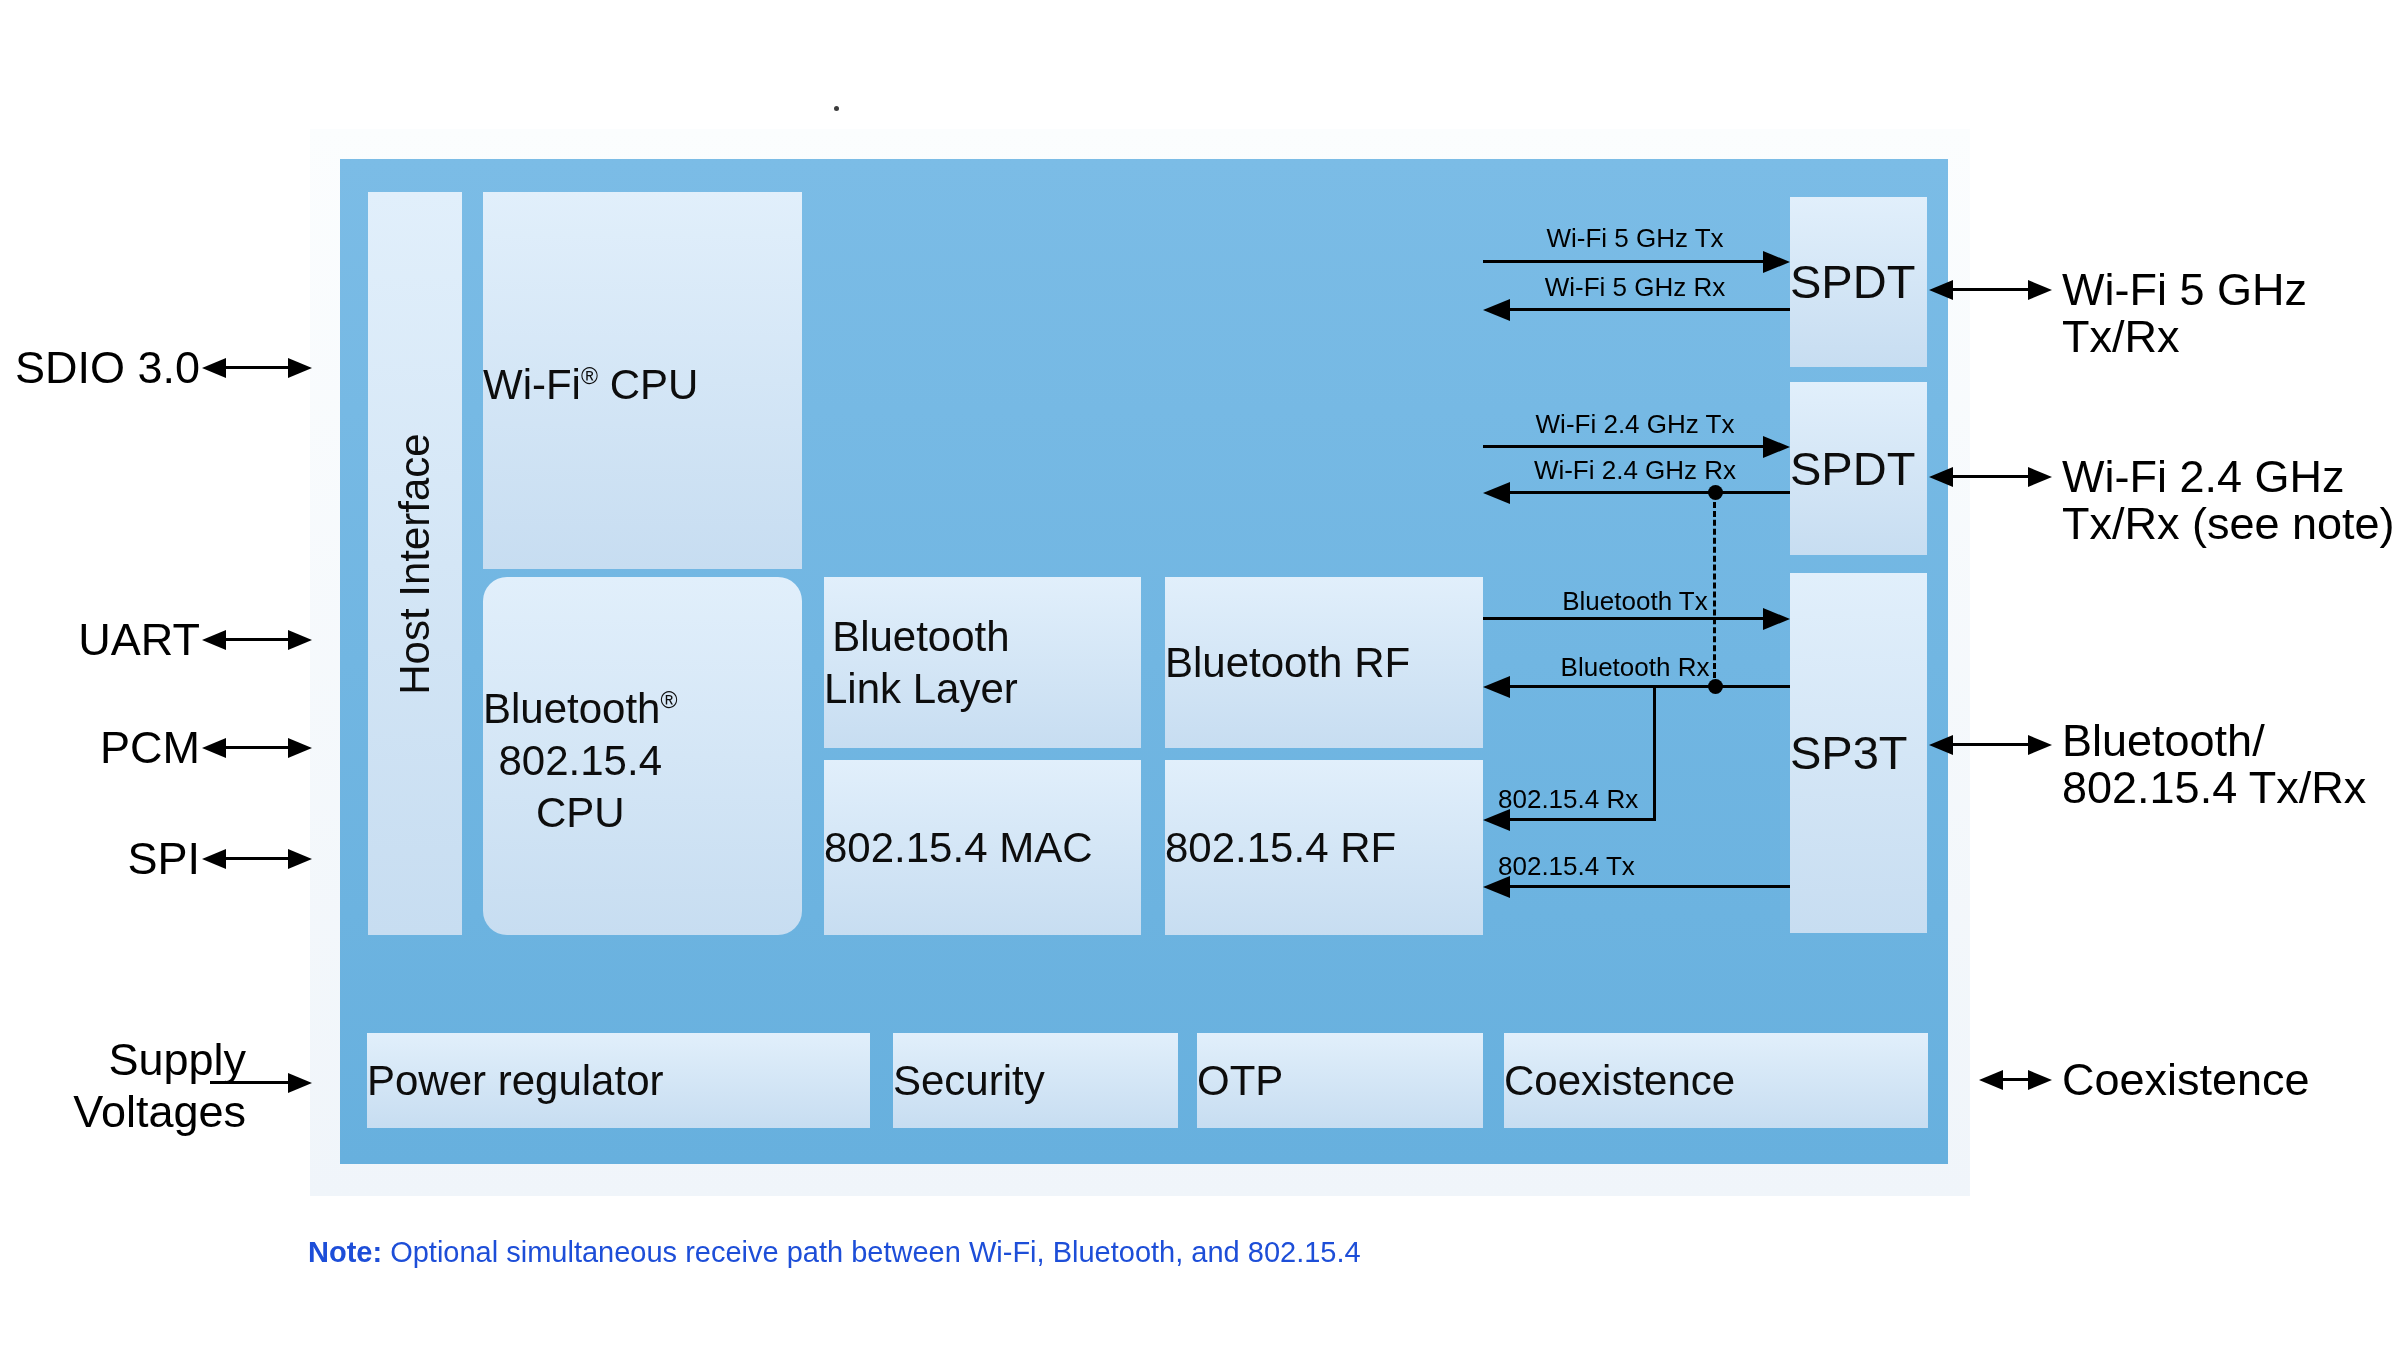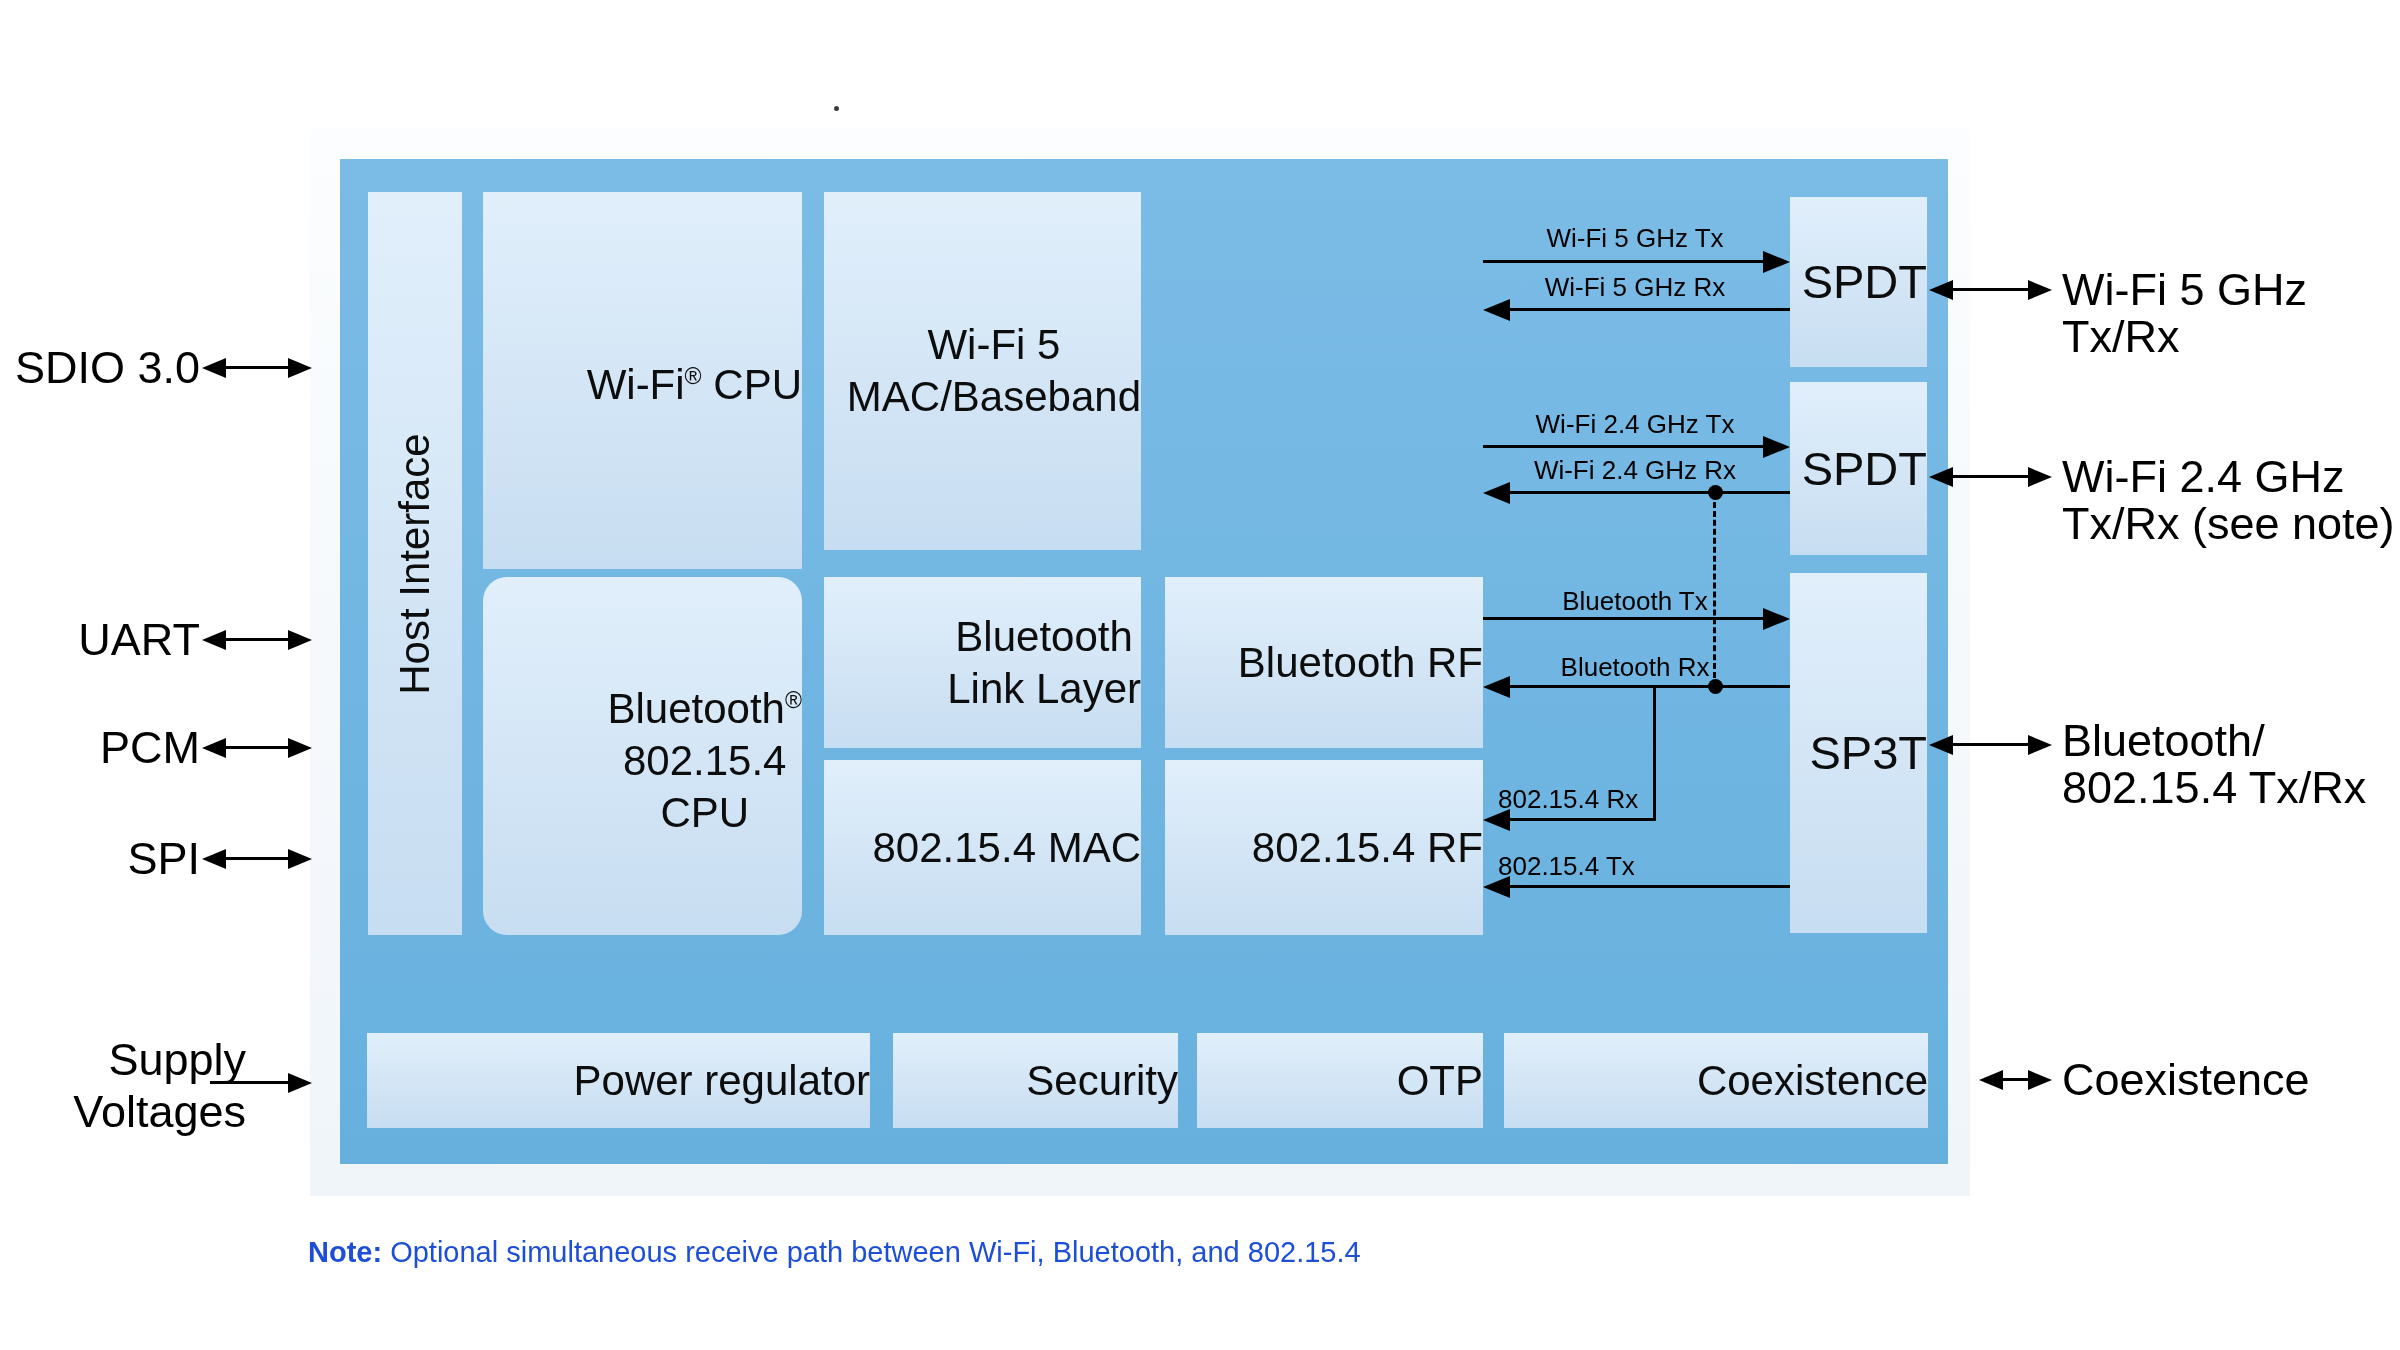--- a/index.html
+++ b/index.html
@@ -3,21 +3,21 @@
 <meta charset="utf-8">
 <style>
   html,body{margin:0;padding:0;background:#ffffff;}
   #stage{position:relative;width:2400px;height:1350px;background:#ffffff;overflow:hidden;
          font-family:"Liberation Sans","DejaVu Sans",sans-serif;color:var(--text-color,#111);}
   .canvas{position:absolute;left:310px;top:129px;width:1660px;height:1067px;
           background:linear-gradient(180deg,#fbfdfe 0%,var(--canvas-bg,#f0f5fa) 100%);}
   .chip{position:absolute;left:340px;top:159px;width:1608px;height:1005px;
         background:linear-gradient(180deg,var(--chip-blue-top,#7bbce6) 0%,var(--chip-blue-bottom,#67b0de) 100%);}
   .block{position:absolute;background:linear-gradient(180deg,var(--block-light-top,#e0eefa) 0%,var(--block-light-bottom,#c7ddf1) 100%);
-         display:flex;align-items:center;justify-content:flex-end;text-align:center;}
+         display:flex;align-items:center;justify-content:flex-start;text-align:center;}
   .block-label{font-size:42px;line-height:52px;color:#0d0d0d;}
   .switch-label{font-size:47px;line-height:50px;color:#0d0d0d;}
   .vlabel{position:absolute;left:50%;top:50%;transform:translate(-50%,-50%) rotate(-90deg);
           white-space:nowrap;font-size:42px;color:#0d0d0d;}
   sup{font-size:0.55em;}
   
   .sig-line{position:absolute;height:3px;background:var(--line-color,#000);}
   .vline{position:absolute;width:3px;background:var(--line-color,#000);}
   .dash-line{position:absolute;width:0;border-left:3px dashed var(--line-color,#000);}
   .head-r{position:absolute;width:0;height:0;border-top:11px solid transparent;border-bottom:11px solid transparent;border-left:27px solid var(--line-color,#000);}
@@ -45,26 +45,20 @@
   <div class="chip"></div>
 
   <div class="block" style="left:368px;top:192px;width:94px;height:743px;">
     <span class="vlabel">Host Interface</span>
   </div>
 
   <div class="block" style="left:483px;top:192px;width:319px;height:377px;">
     <span class="block-label"><span>Wi-Fi</span><sup>®</sup><span> CPU</span></span>
   </div>
 
-  <div class="block" style="left:824px;top:192px;width:317px;height:358px;">
-    <span class="block-label">
-        <span style="display:block">Wi-Fi 5</span>
-        <span style="display:block">MAC/Baseband</span>
-      </span>
-  </div>
 
 
   <div class="block" style="left:483px;top:577px;width:319px;height:358px;border-radius:24px;">
     <span class="block-label">
         <span style="display:block"><span>Bluetooth</span><sup>®</sup></span>
         <span style="display:block">802.15.4</span>
         <span style="display:block">CPU</span>
       </span>
   </div>
 

